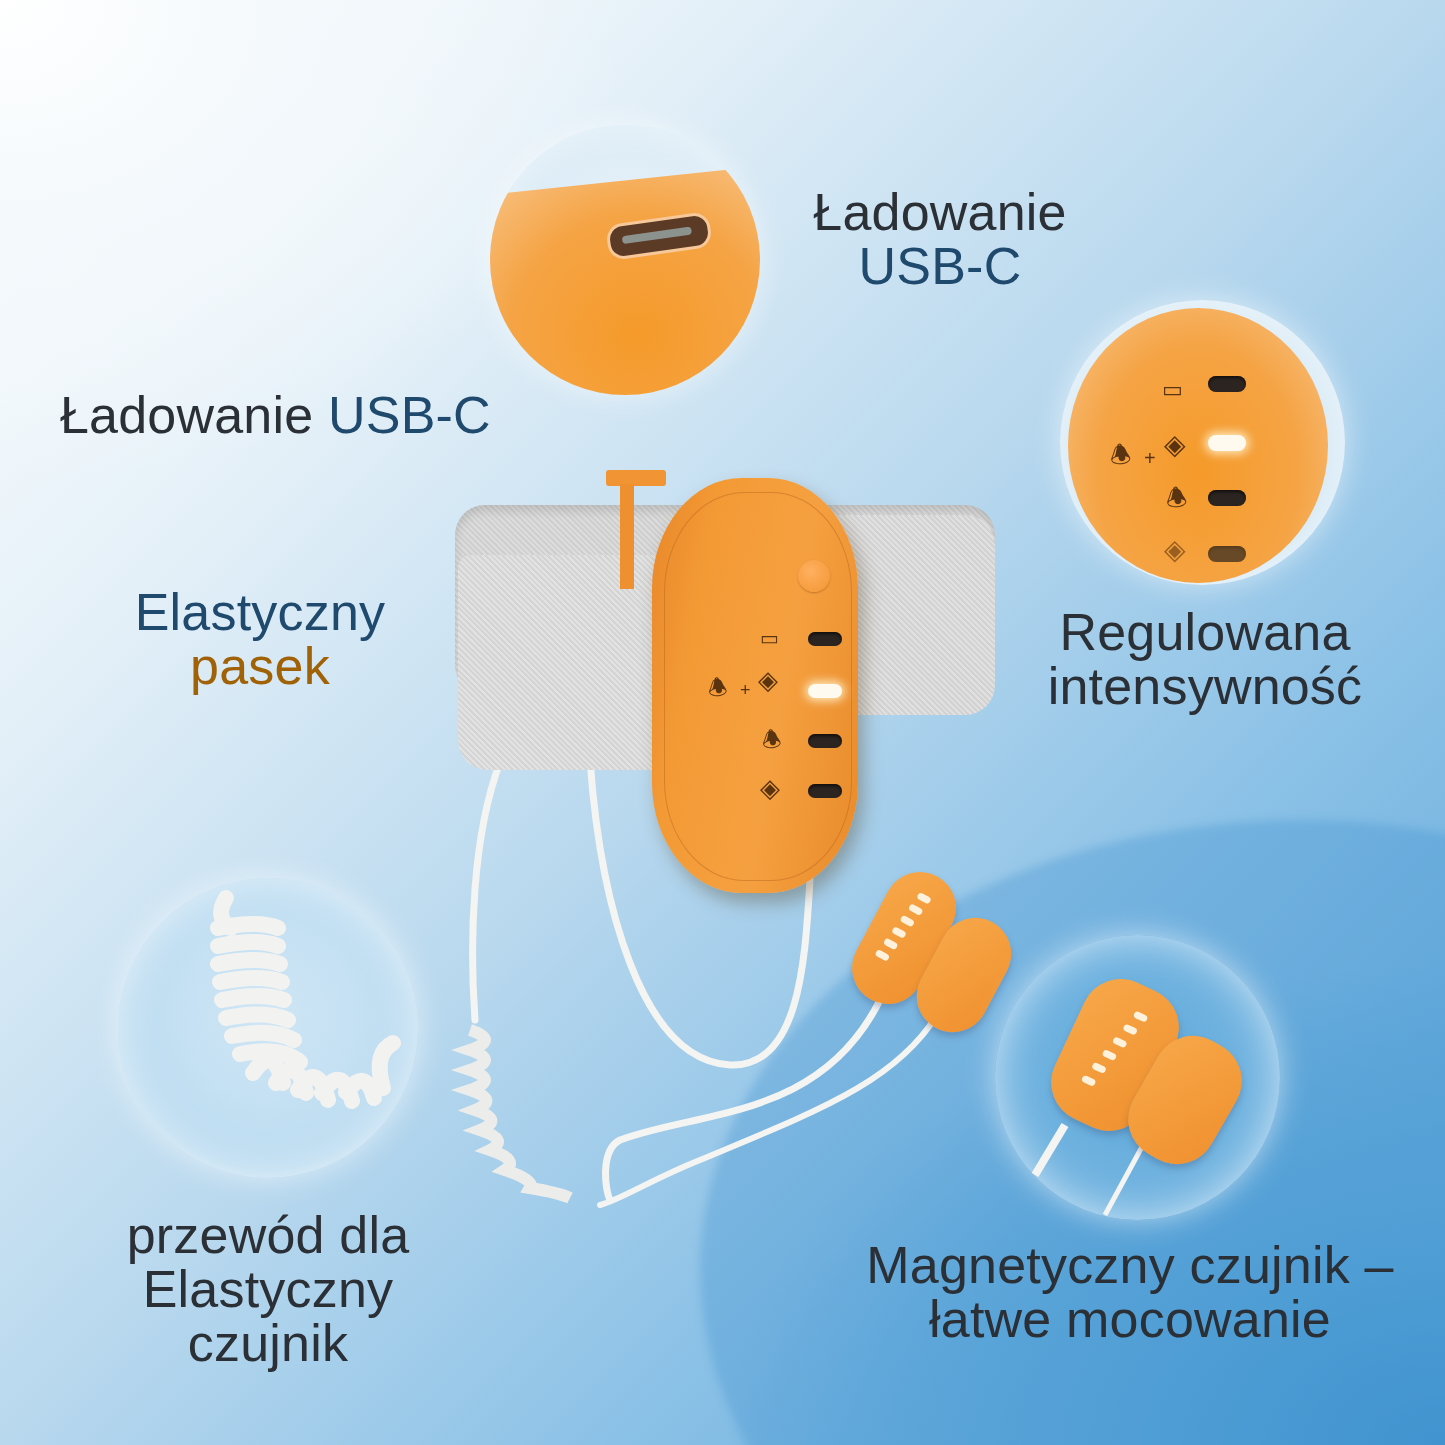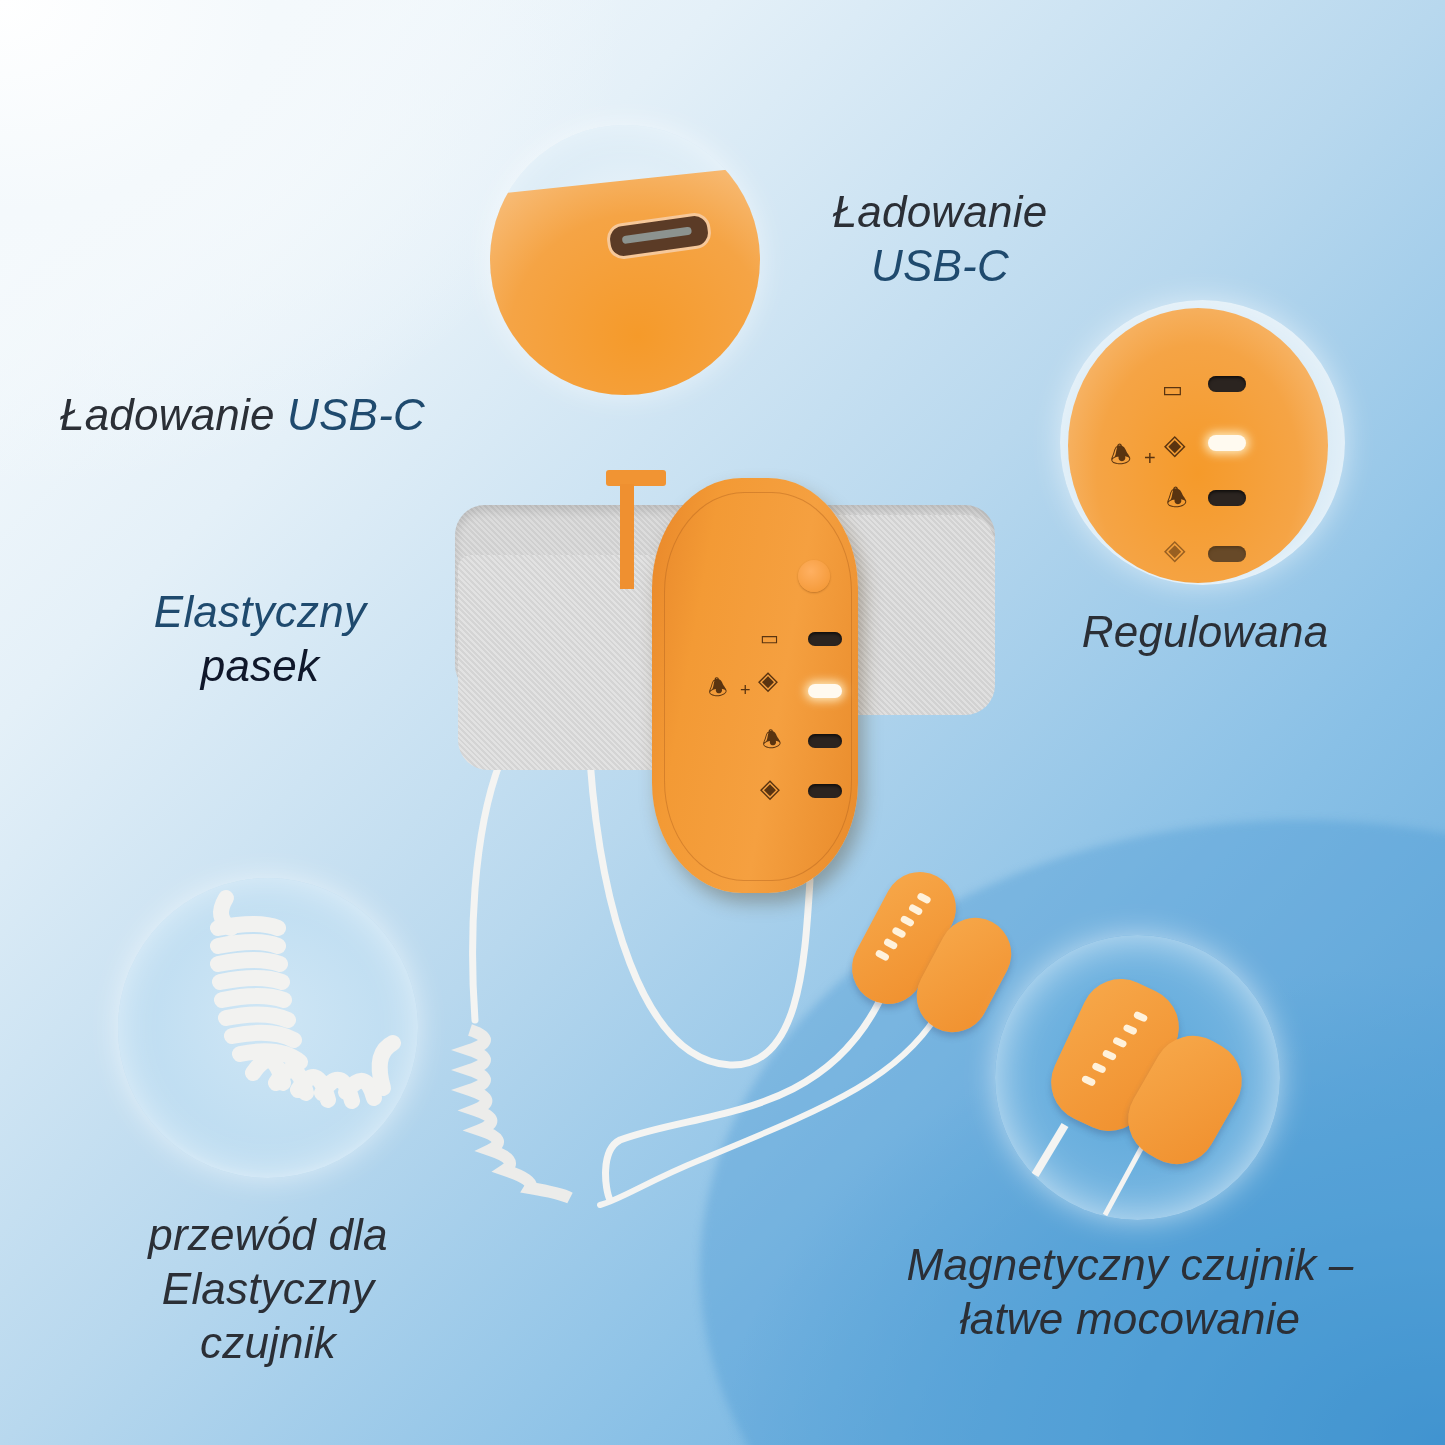--- a/index.html
+++ b/index.html
@@ -11,22 +11,22 @@
       radial-gradient(ellipse 900px 600px at 1445px 1445px, #3f93cf 0%, #5aa6d9 40%, rgba(120,180,225,0) 80%),
       linear-gradient(135deg, #ffffff 0%, #e4f0f8 25%, #b8d8ee 50%, #89c0e6 72%, #58a3d8 100%);
   }
   .sweep {
     position: absolute; left: 700px; top: 820px; width: 1200px; height: 900px;
     border-radius: 50%;
     background: rgba(70,150,210,0.35);
     filter: blur(4px);
   }
   .label {
-    position: absolute; text-align: center; font-size: 44px; line-height: 54px;
-    color: #2b2f36; letter-spacing: 0.2px; font-style: italic;
+    position: absolute; text-align: center; font-size: 52px; line-height: 54px;
+    color: #2b2f36; letter-spacing: 0.2px;
   }
   .accent { color: #1f4a6e; }
   .bubble {
     position: absolute; border-radius: 50%; overflow: hidden;
     box-shadow: 0 0 30px rgba(255,255,255,0.55), inset 0 0 40px rgba(255,255,255,0.6);
   }
   .bubble-light { background: radial-gradient(circle at 50% 40%, #eaf3f9 0%, #d4e8f5 70%, #e6f1f8 100%); }
   .bubble-blue { background: radial-gradient(circle at 50% 50%, #5aa6d9 0%, #78b7e2 70%, #b8daf0 100%); }
   .orange { background: radial-gradient(ellipse at 50% 60%, #f59a2a 0%, #f5a445 55%, #f8c58b 100%); }
   .device-body {
@@ -116,25 +116,26 @@
   <div class="ico" style="left:104px; top:135px; font-size:28px;">◈</div>
   <div class="led on" style="left:148px; top:135px; width:38px; height:16px;"></div>
   <div class="ico" style="left:106px; top:188px; font-size:24px;">🕭</div>
   <div class="led" style="left:148px; top:190px; width:38px; height:16px;"></div>
   <div class="ico" style="left:104px; top:240px; font-size:28px; opacity:0.6;">◈</div>
   <div class="led" style="left:148px; top:246px; width:38px; height:16px; opacity:0.7;"></div>
 </div>
 
 <div class="label accent" style="left:110px; top:585px; width:300px;">
   <div>Elastyczny</div>
-  <div style="color:#0f172a;">pasek</div>
+  <div style="color:#a16207;">pasek</div>
 </div>
 
 <div class="label" style="left:995px; top:605px; width:420px;">
   <div>Regulowana</div>
+  <div>intensywność</div>
 </div>
 
 <svg style="position:absolute; left:0; top:0;" width="1445" height="1445">
   <path class="cable" d="M505 750 C 470 830, 470 950, 475 1020" stroke-width="7"></path>
   <path class="cable" d="M590 760 C 600 900, 640 1060, 730 1065 C 800 1068, 805 960, 810 880" stroke-width="7"></path>
   <path class="cable" d="M880 1000 C 820 1120, 700 1110, 620 1140 C 600 1150, 605 1190, 610 1200" stroke-width="7"></path>
   <path class="cable" d="M940 1010 C 900 1080, 820 1110, 700 1160 C 650 1180, 620 1200, 600 1205" stroke-width="6"></path>
   <g stroke="#ececea" stroke-width="12" fill="none">
     <path d="M470 1030 q 30 10 0 20 q 30 10 0 20 q 30 10 0 20 q 30 10 5 20 q 30 10 5 20 q 30 10 10 20 q 30 10 15 20 q 30 10 25 18 q 30 5 40 10"></path>
   </g>

